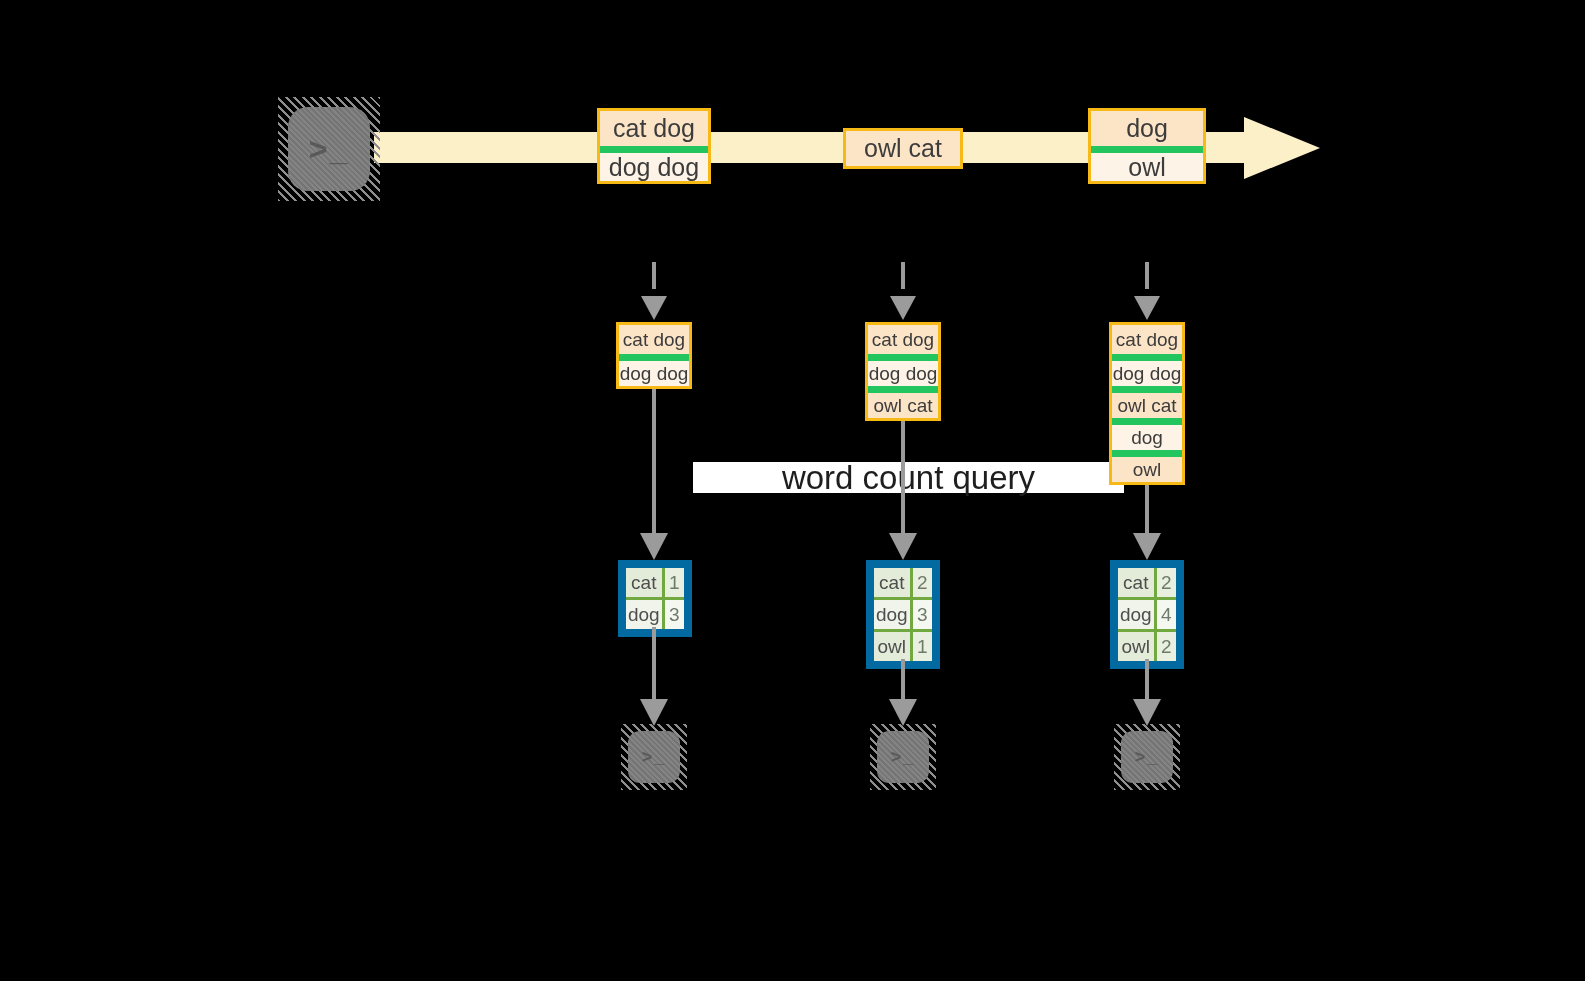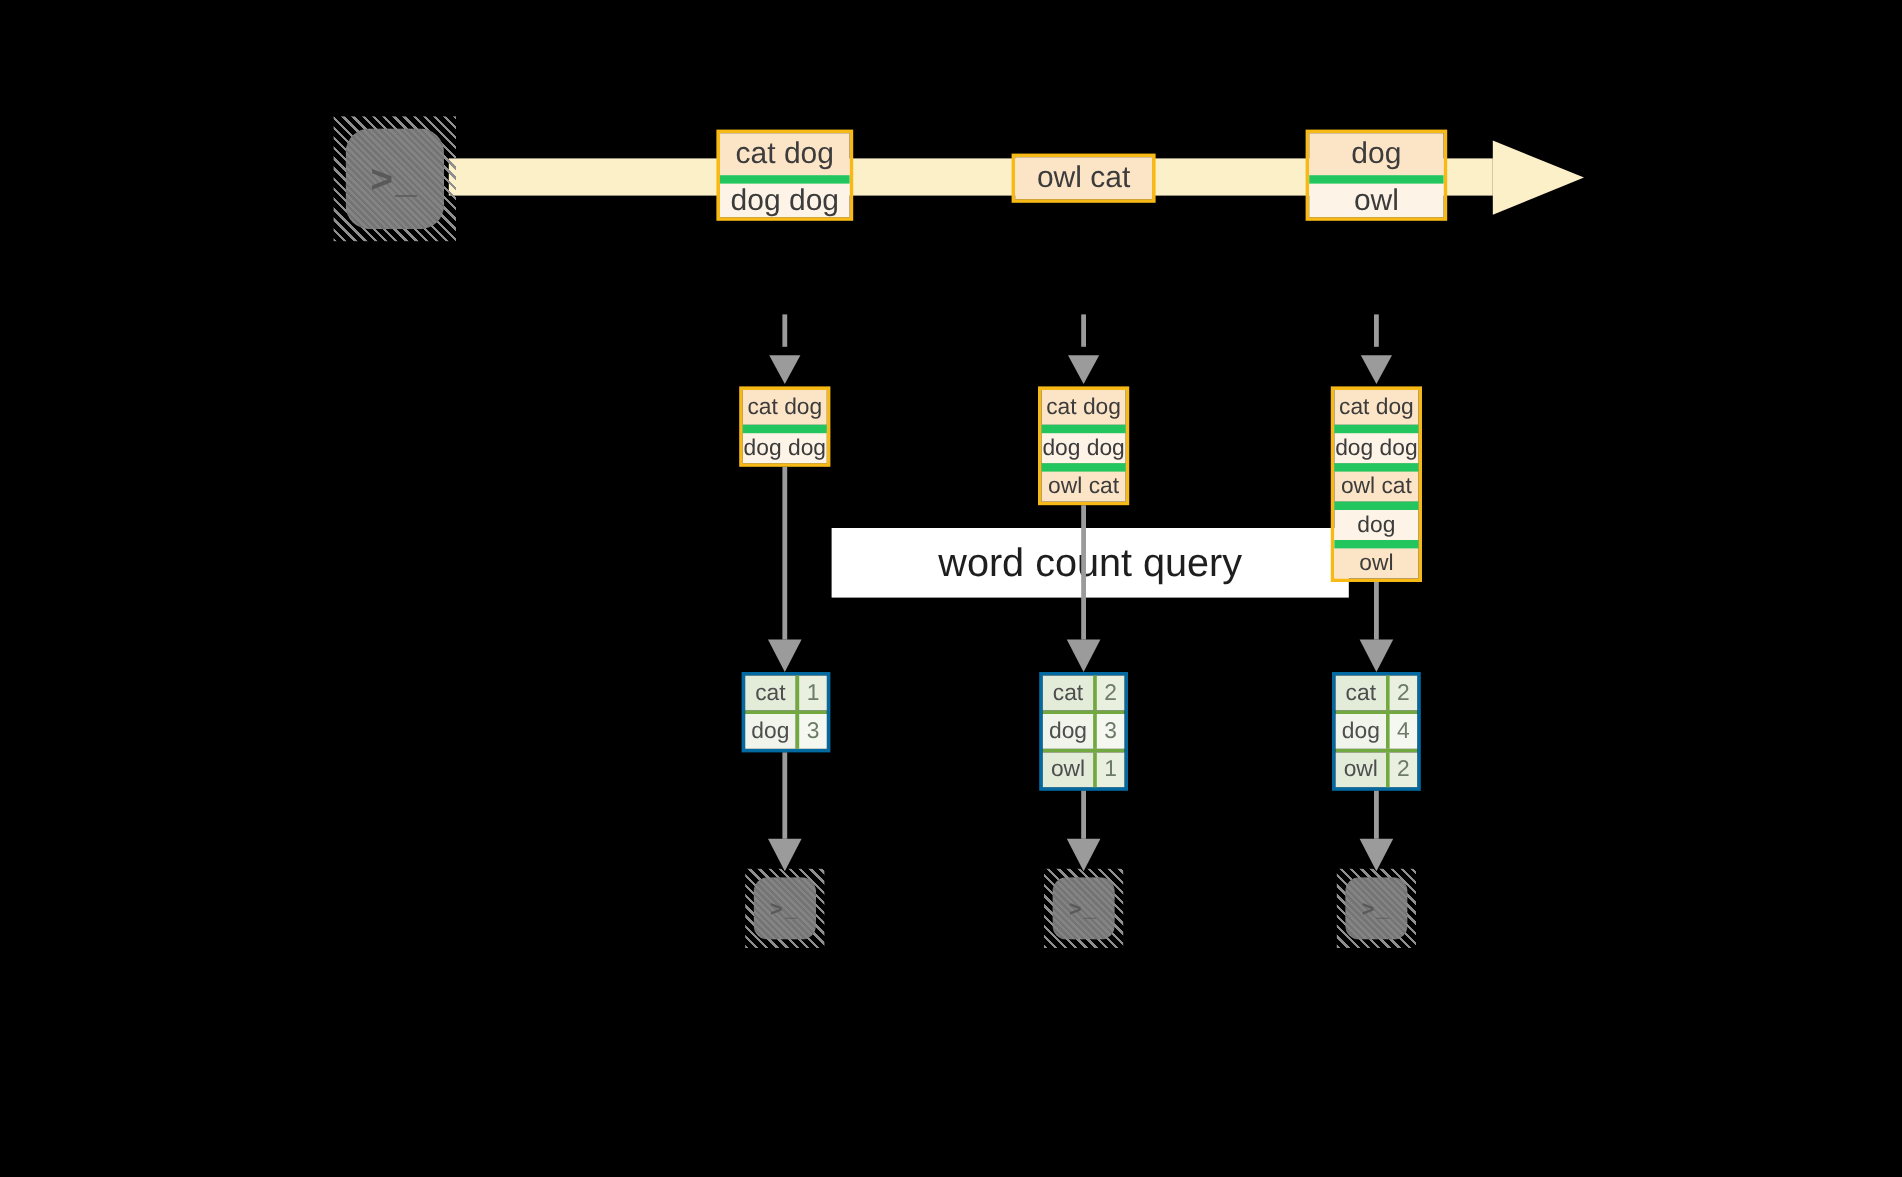--- a/index.html
+++ b/index.html
@@ -31,21 +31,21 @@
   .head-down { width:0; height:0; z-index:4;
     border-left:13px solid transparent; border-right:13px solid transparent;
     border-top:24px solid #9B9B9B; }
   .head-down.big { border-left-width:14px; border-right-width:14px; border-top-width:27px; }
 
   
   .query-band { background:#FFFFFF; z-index:1; display:flex; align-items:center;
     justify-content:center; color:#1E1E1E; font-size:33px; }
 
   
-  .gtable { border:3px solid #0369a1; z-index:2; }
+  .gtable { border:8px solid #0369a1; z-index:2; }
   .grow { display:flex; }
   .grow + .grow { border-top:3px solid #71A83F; }
   .gcell { height:29px; display:flex; align-items:center; justify-content:center; }
   .gcell.word { width:42px; color:#4E4E4E; font-size:19px; }
   .gcell.count { width:26px; border-left:3px solid #71A83F; color:#6E7B68; font-size:19px; }
   .g-dark  .word { background:#E3EBD9; } .g-dark  .count { background:#EAF0E0; }
   .g-light .word { background:#F0F4EB; } .g-light .count { background:#F5F8F1; }
 
   
   .term-outer { z-index:2;
@@ -105,21 +105,21 @@
   </div>
 
   <div class="abs obox" style="left:1109px; top:322px; width:76px;">
     <div class="orow krow fill-dark">cat dog</div>
     <div class="orow krow fill-light">dog dog</div>
     <div class="orow krow fill-dark">owl cat</div>
     <div class="orow krow fill-light">dog</div>
     <div class="orow krow fill-dark">owl</div>
   </div>
 
-  <div class="abs query-band" style="left:693px; top:440px; width:431px; height:58px;">
+  <div class="abs query-band" style="left:693px; top:462px; width:431px; height:31px;">
     <span>word count query</span>
   </div>
 
   <div class="abs line" style="left:652px; top:389px; height:144px;"></div>
   <div class="abs head-down big" style="left:640px; top:533px;"></div>
   <div class="abs line" style="left:901px; top:421px; height:112px;"></div>
   <div class="abs head-down big" style="left:889px; top:533px;"></div>
   <div class="abs line" style="left:1145px; top:485px; height:48px;"></div>
   <div class="abs head-down big" style="left:1133px; top:533px;"></div>
 

